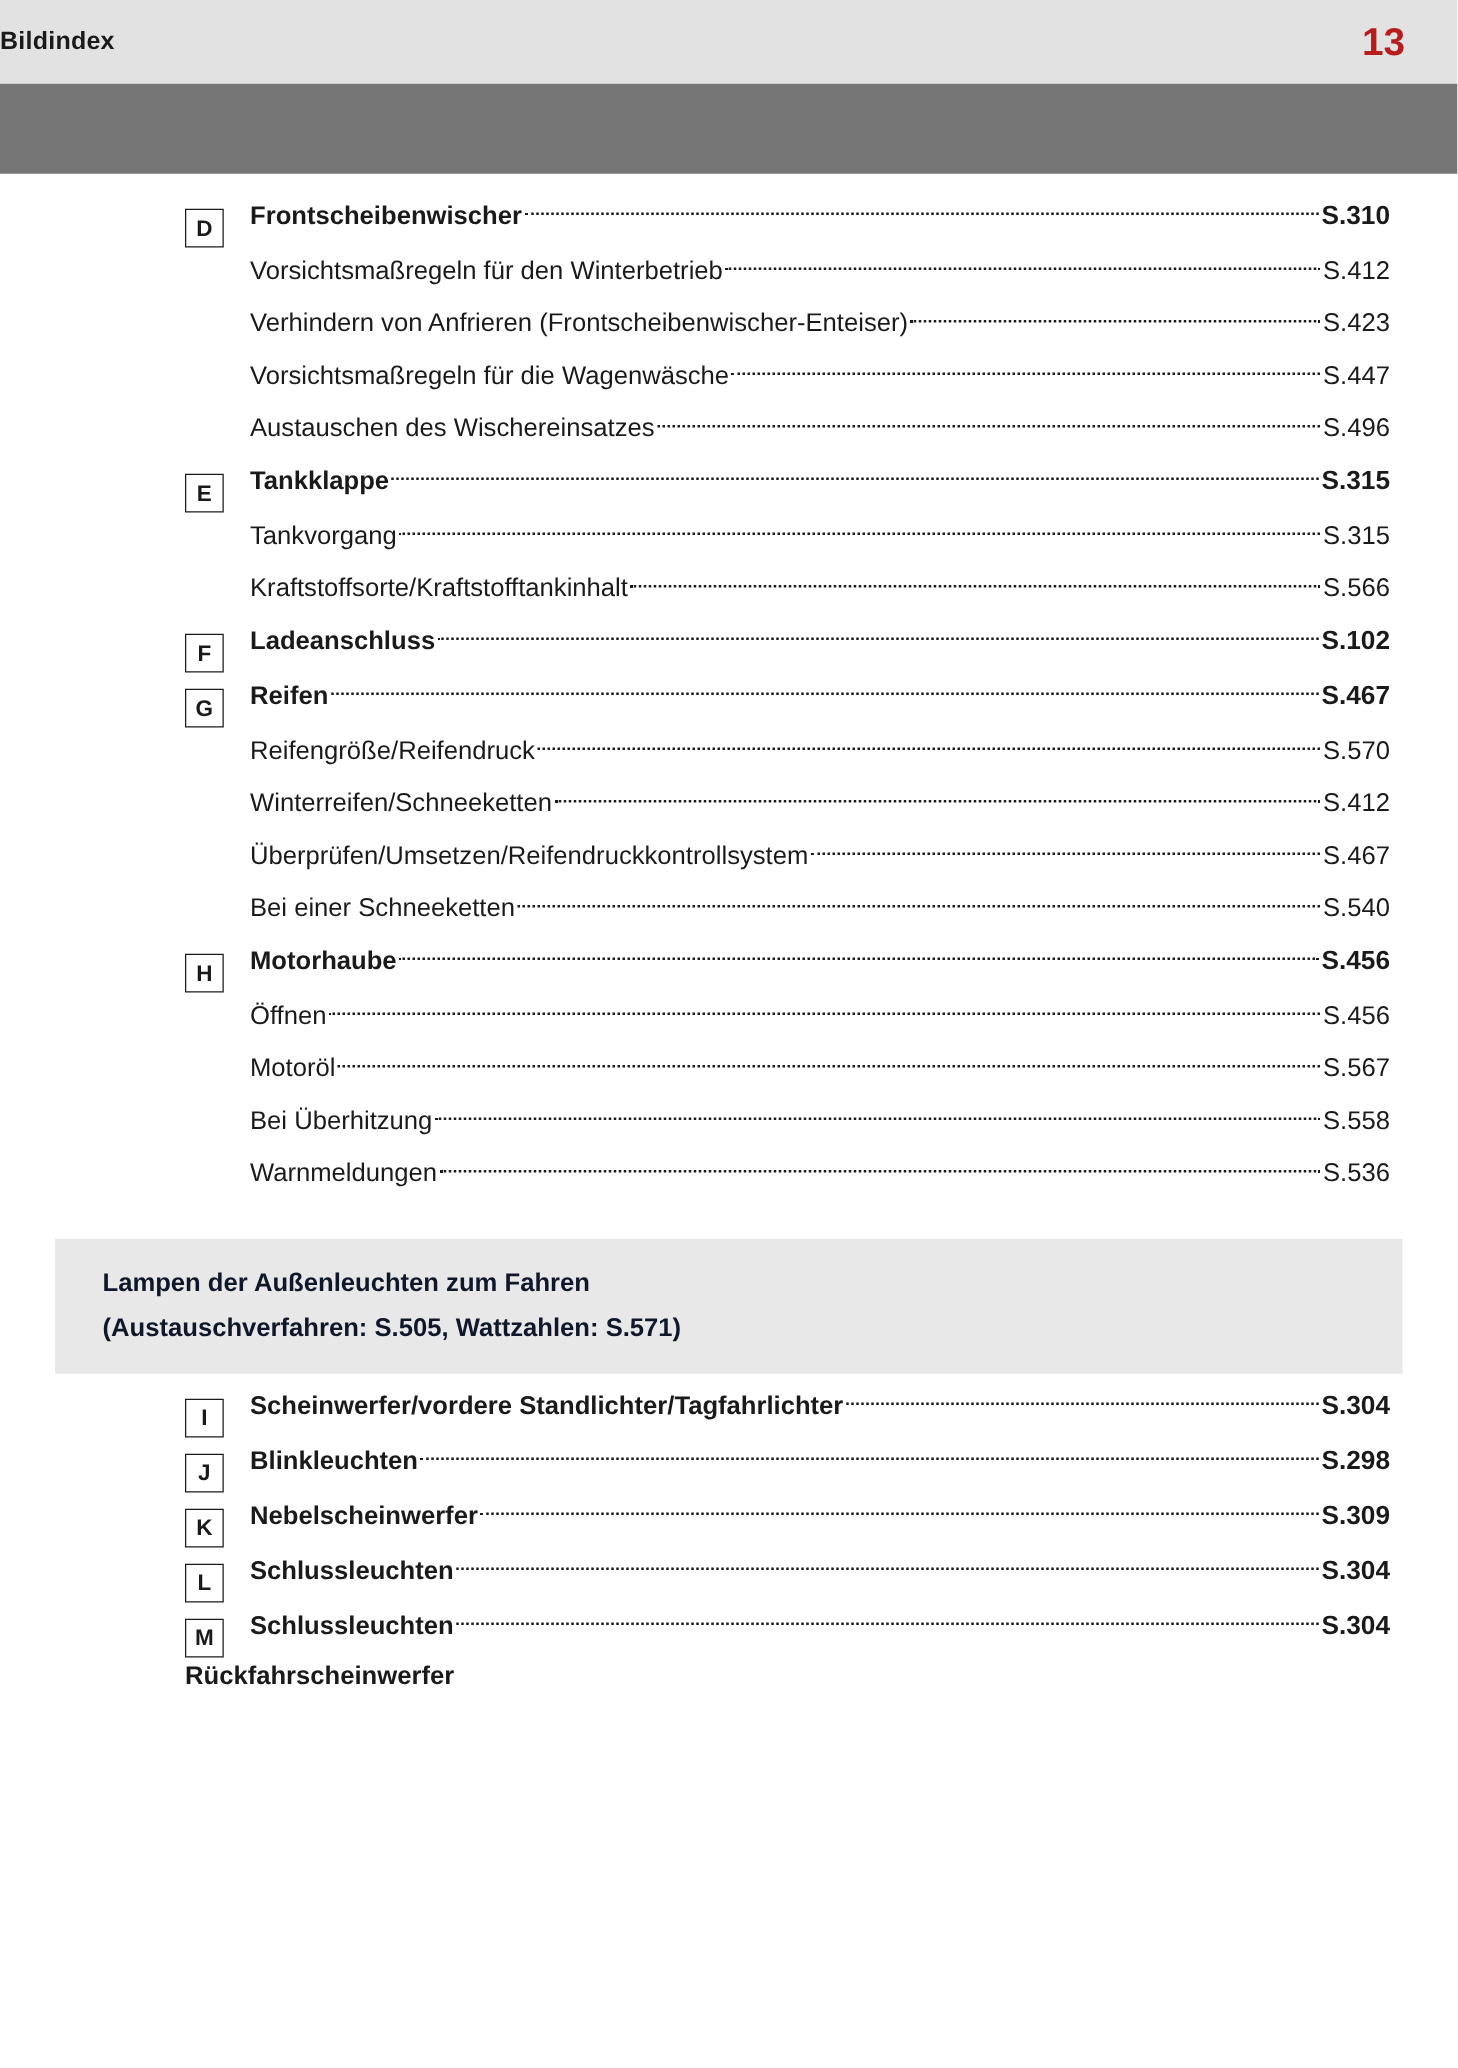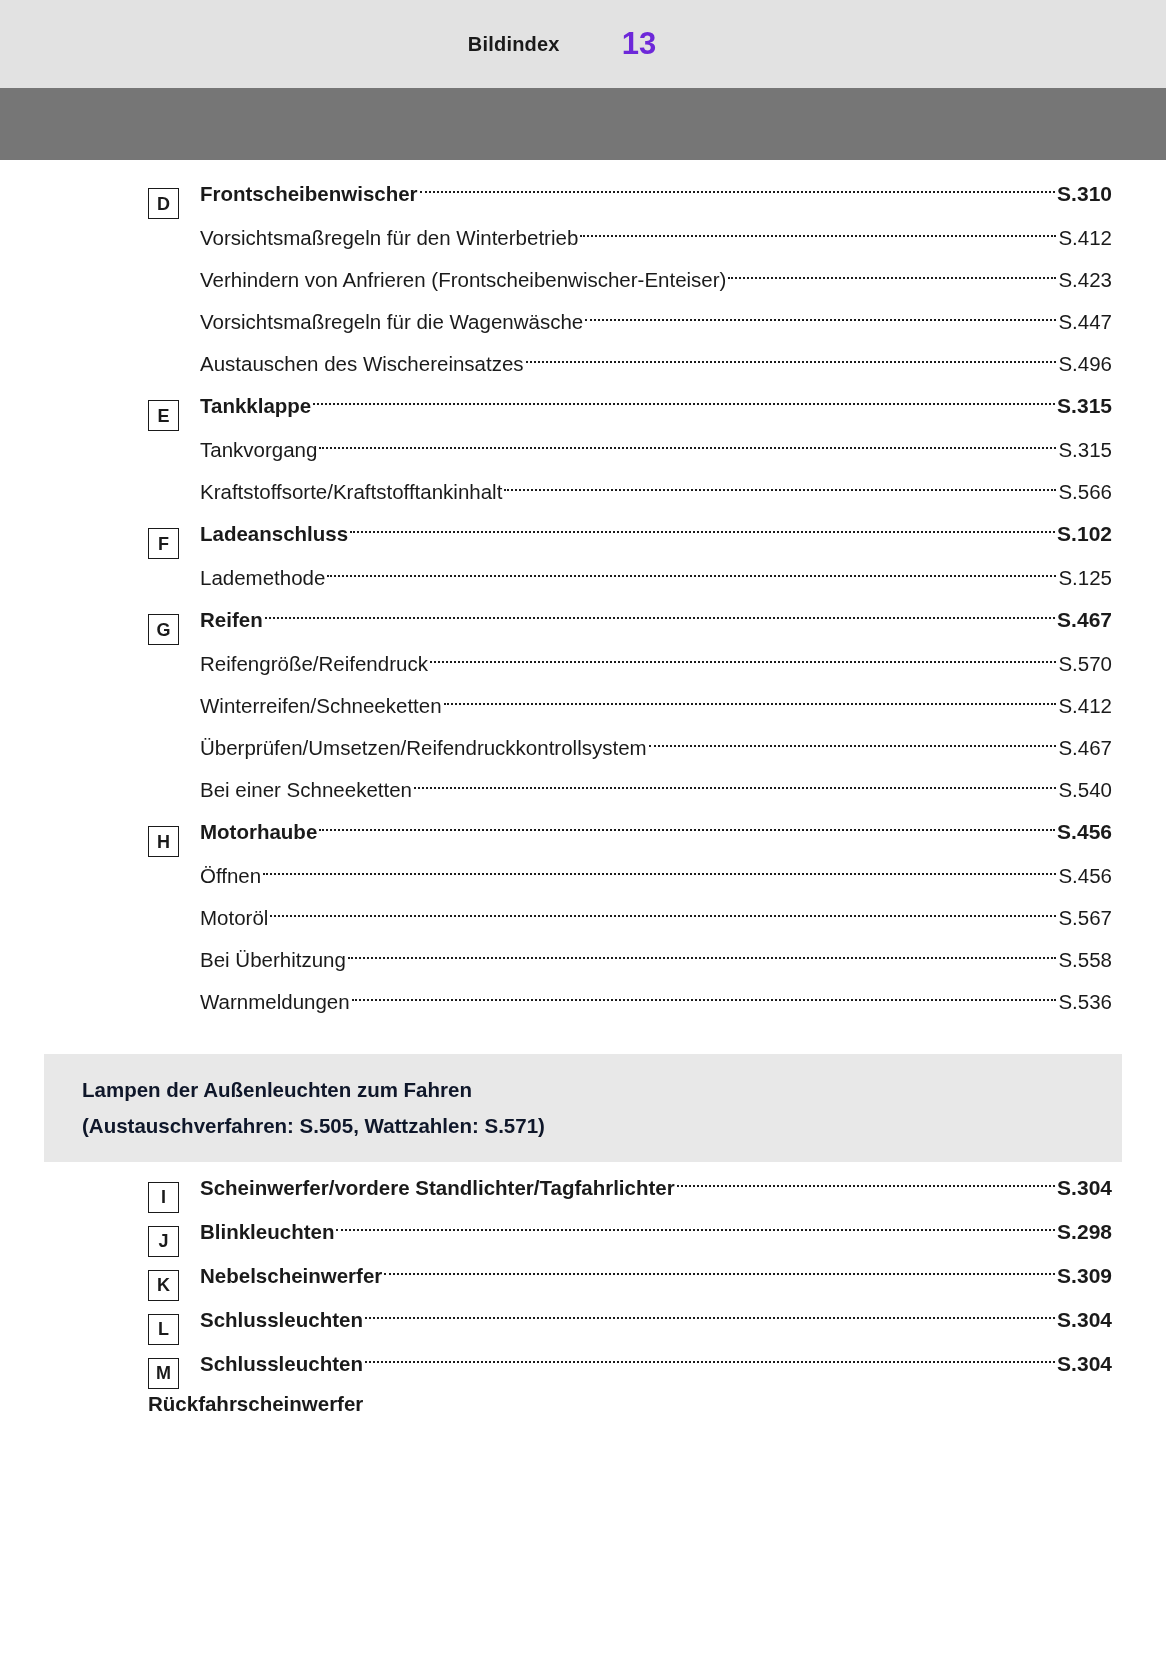--- a/index.html
+++ b/index.html
@@ -11,39 +11,39 @@
     width: 1166px;
     height: 1654px;
     font-family: "Liberation Sans", sans-serif;
     color: #1a1a1a;
     position: relative;
     overflow: hidden;
   }
 
   
   .page-header {
-    height: 88px;
+    height: 67px;
     background: #e2e2e2;
     display: flex;
     align-items: center;
-    justify-content: center;
+    justify-content: space-between;
     padding-right: 42px;
     box-sizing: border-box;
   }
   .header-title {
     font-size: 20px;
     font-weight: bold;
     letter-spacing: 0.2px;
     color: #1a1a1a;
   }
   .header-page-number {
     font-size: 31px;
     font-weight: bold;
     margin-left: 62px;
-    color: #6d28d9;
+    color: #b91c1c;
   }
 
   
   .gray-band {
     height: 72px;
     background: #767676;
   }
 
   
   .content {
@@ -224,28 +224,20 @@
         </div>
       </div>
       <div class="entry main">
         <div class="marker">F</div>
         <div class="row-body">
           <span class="label">Ladeanschluss</span>
           <span class="dots"></span>
           <span class="pageref">S.102</span>
         </div>
       </div>
-      <div class="entry sub">
-        <div class="marker-spacer"></div>
-        <div class="row-body">
-          <span class="label">Lademethode</span>
-          <span class="dots"></span>
-          <span class="pageref">S.125</span>
-        </div>
-      </div>
       <div class="entry main">
         <div class="marker">G</div>
         <div class="row-body">
           <span class="label">Reifen</span>
           <span class="dots"></span>
           <span class="pageref">S.467</span>
         </div>
       </div>
       <div class="entry sub">
         <div class="marker-spacer"></div>

